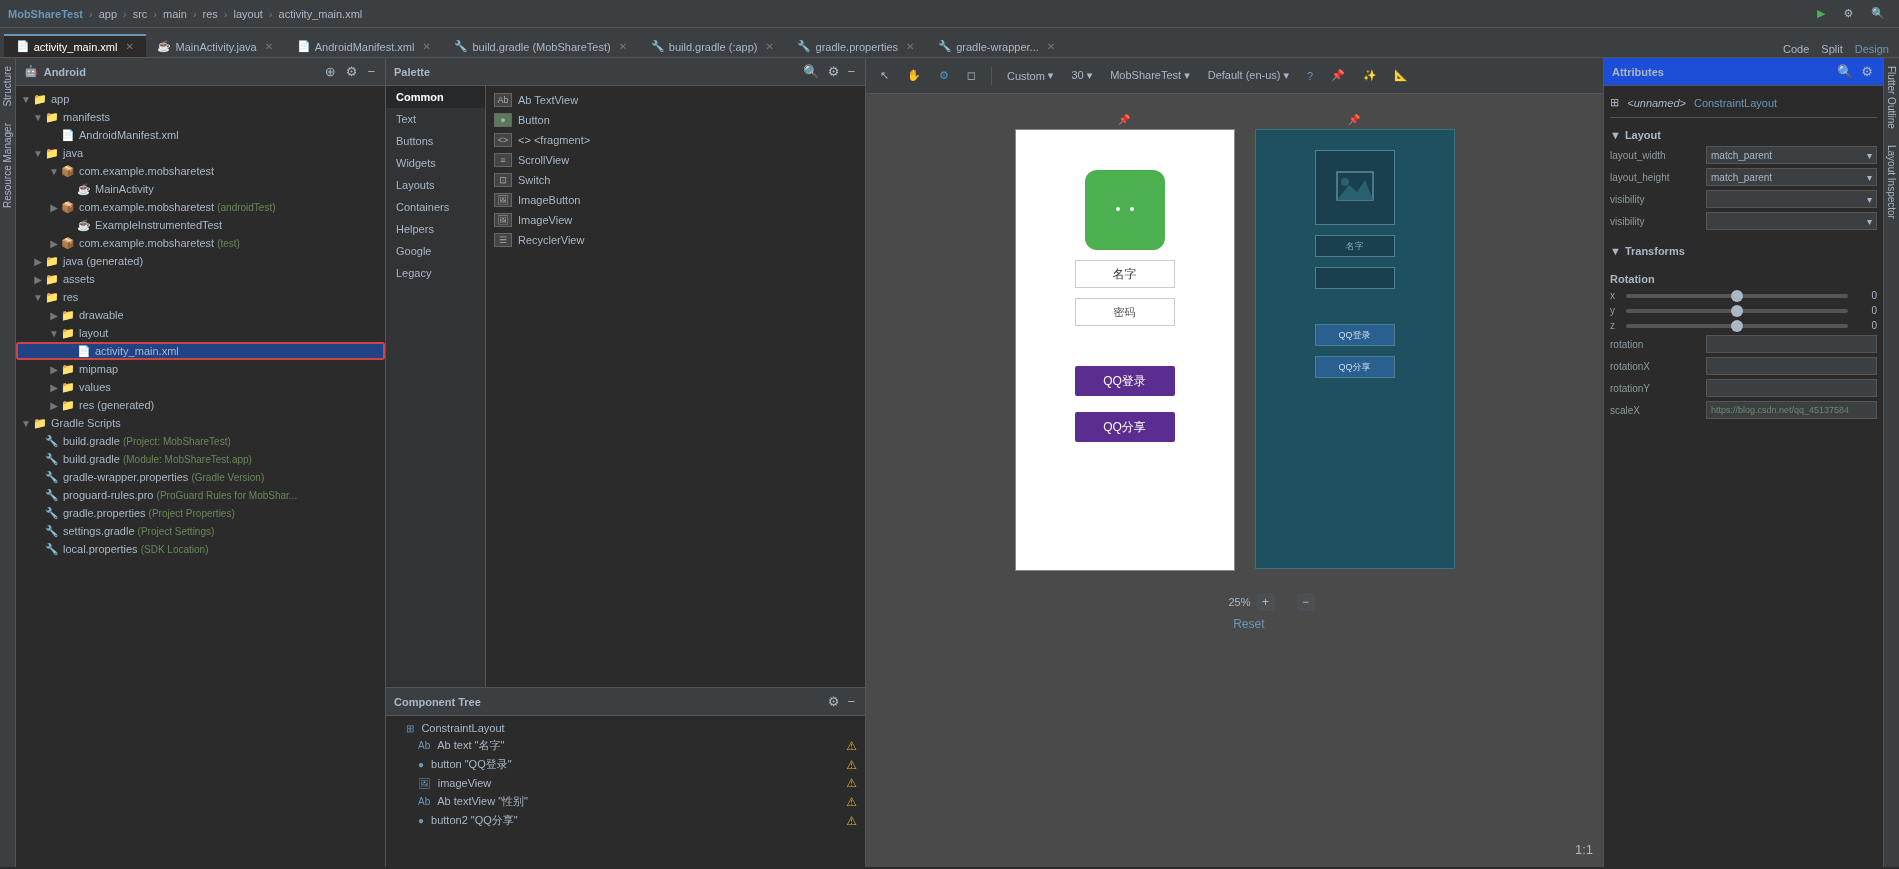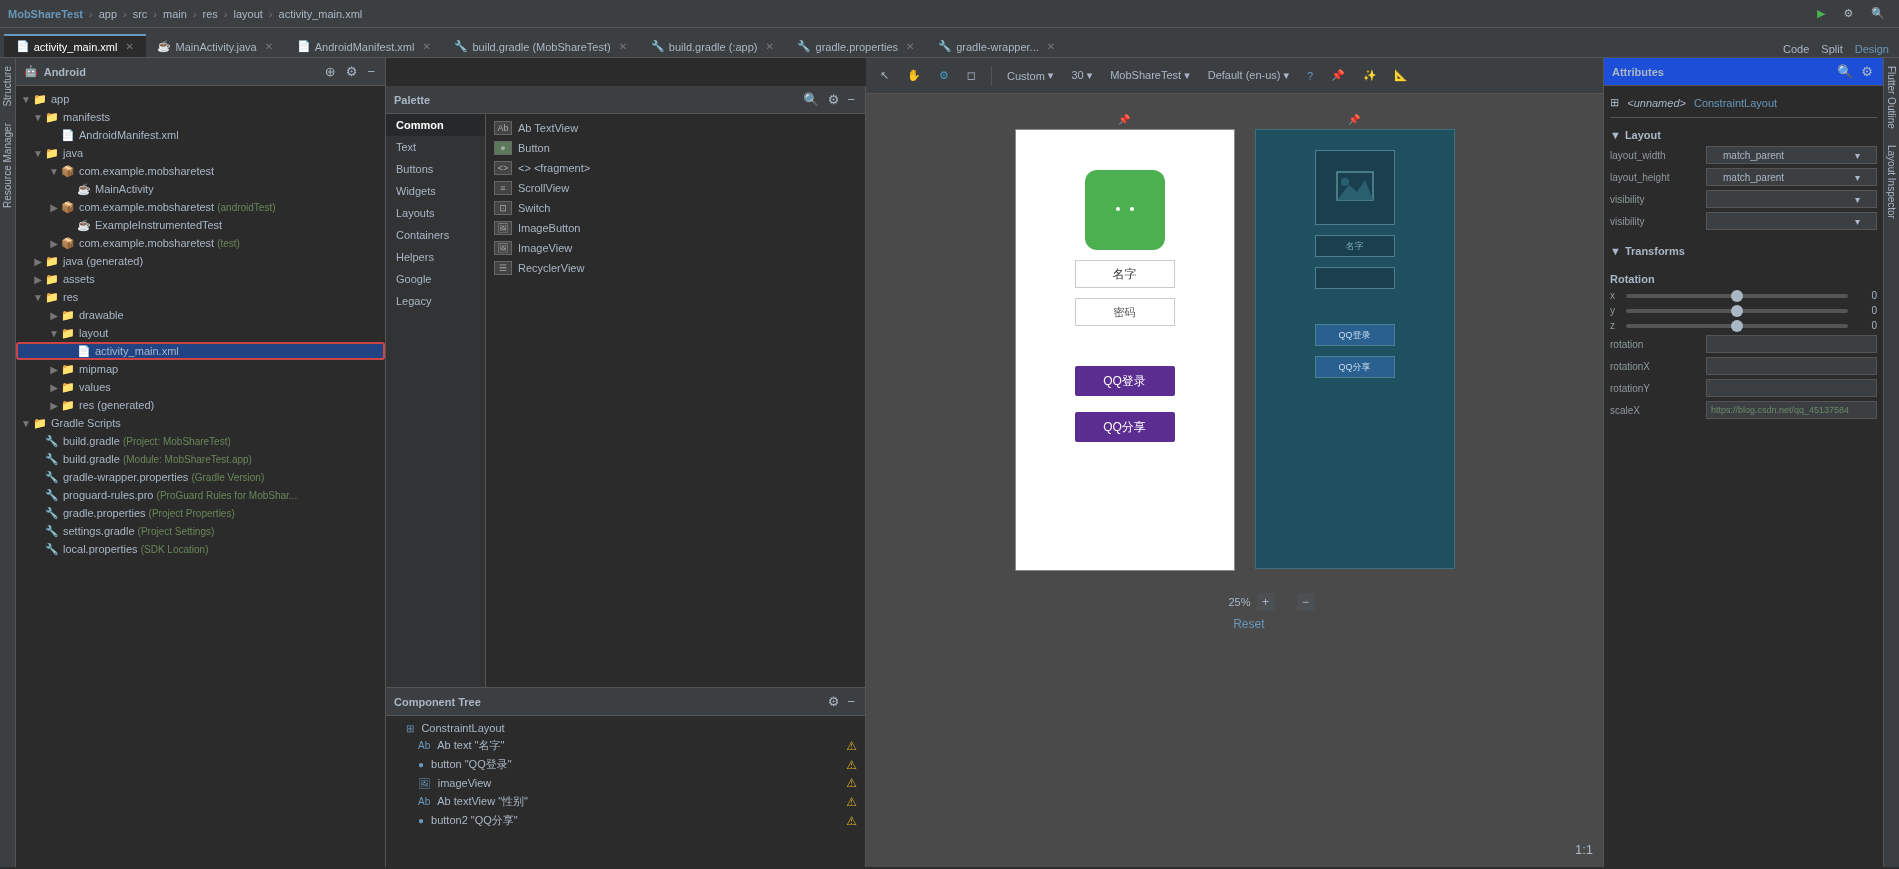--- a/index.html
+++ b/index.html
@@ -64,21 +64,21 @@
 
     
     .attr-panel { width: 280px; background: #2b2b2b; border-left: 1px solid #555; display: flex; flex-direction: column; flex-shrink: 0; overflow: hidden; }
     .attr-header { height: 28px; background: #1d4ed8; display: flex; align-items: center; padding: 0 8px; gap: 4px; border-bottom: 1px solid #555; font-size: 11px; font-weight: bold; }
     .attr-body { flex: 1; overflow-y: auto; padding: 6px; }
     .attr-section { margin-bottom: 10px; }
     .attr-section-title { font-size: 11px; font-weight: bold; color: #a9b7c6; padding: 3px 0; display: flex; align-items: center; gap: 4px; }
     .attr-row { display: flex; align-items: center; padding: 2px 0; gap: 6px; font-size: 11px; }
     .attr-label { width: 90px; color: #8e9a9e; flex-shrink: 0; font-size: 10px; }
     .attr-value { flex: 1; background: #3c3f41; border: 1px solid #555; padding: 1px 4px; font-size: 10px; color: #a9b7c6; min-height: 18px; display: flex; align-items: center; }
-    .attr-dropdown { flex: 1; background: #3c3f41; border: 1px solid #555; padding: 1px 16px; font-size: 10px; color: #a9b7c6; min-height: 18px; display: flex; align-items: center; justify-content: space-between; cursor: pointer; }
+    .attr-dropdown { flex: 1; background: #3c3f41; border: 1px solid #555; padding: 1px 4px; font-size: 10px; color: #a9b7c6; min-height: 18px; display: flex; align-items: center; justify-content: space-between; cursor: pointer; }
 
     
     .view-preview { width: 110px; height: 95px; border: 2px solid #4caf50; margin: 10px auto; display: flex; align-items: center; justify-content: center; }
     .view-label { color: #4caf50; font-size: 24px; font-style: italic; font-weight: bold; }
 
     
     .slider-row { display: flex; align-items: center; gap: 4px; padding: 2px 0; font-size: 10px; }
     .slider-label { width: 12px; color: #8e9a9e; }
     .slider-track { flex: 1; height: 4px; background: #555; position: relative; border-radius: 2px; }
     .slider-thumb { width: 12px; height: 12px; background: #a9b7c6; border-radius: 50%; position: absolute; top: -4px; left: 50%; margin-left: -6px; cursor: pointer; }
@@ -336,21 +336,21 @@
       </div>
       <div class="tree-item">
         <span class="indent" style="width:16px"></span>
         <span class="tree-toggle" style="width:12px"></span>
         <span class="tree-icon" style="color:#6a8759">🔧</span>
         <span class="tree-label">local.properties <span class="secondary">(SDK Location)</span></span>
       </div>
     </div>
   </div>
 
-  <div style="display:flex; flex-direction:column; width:480px; flex-shrink:0; border-right:1px solid #555;margin-top:28px;">
+  <div style="display:flex; flex-direction:column; width:480px; flex-shrink:0; border-right:1px solid #555;">
 
     <div class="palette-panel" style="flex:1; min-height:0;">
       <div class="palette-header">
         <span>Palette</span>
         <div style="flex:1"></div>
         <button class="icon-btn">🔍</button>
         <button class="icon-btn">⚙</button>
         <button class="icon-btn">−</button>
       </div>
       <div class="palette-body">

